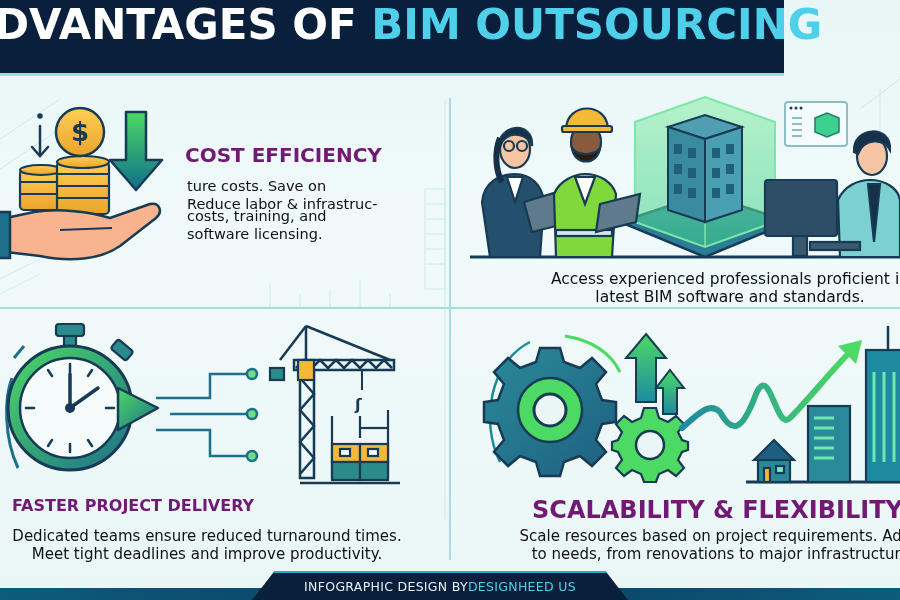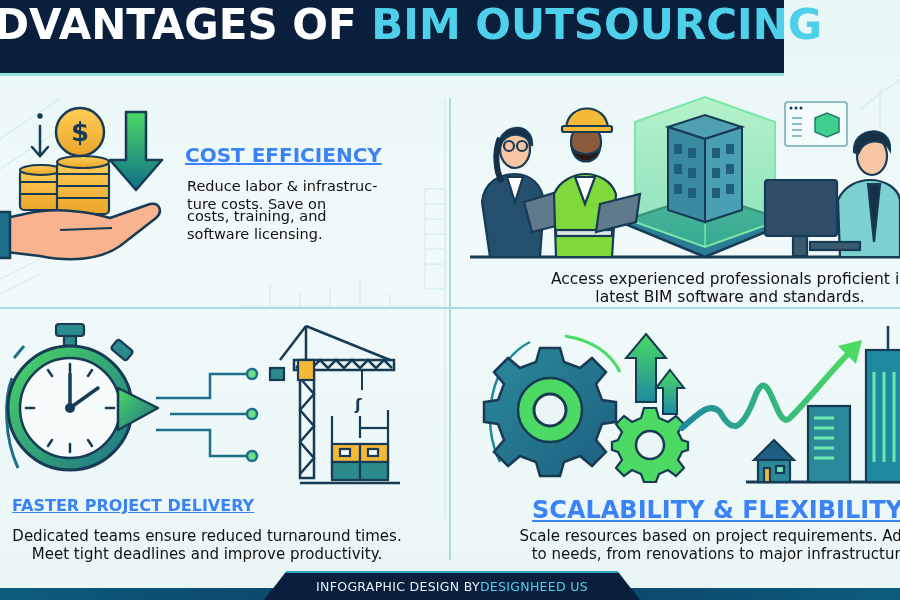--- a/index.html
+++ b/index.html
@@ -22,21 +22,21 @@
     color: #ffffff; white-space: nowrap;
   }
   .header h1 .accent { color: #4fd0ea; }
 
   .divider-v { position: absolute; left: 449px; top: 98px; width: 2px; height: 462px; background: #a9dcdc; }
   .divider-h { position: absolute; left: 0; top: 307px; width: 900px; height: 2px; background: #a9dcdc; }
 
   .bg-lines { position: absolute; left: 0; top: 79px; width: 900px; height: 480px; opacity: 0.35; }
   .title {
     font-family: "DejaVu Sans", sans-serif; font-weight: bold;
-    color: #3b82f6; white-space: nowrap; text-decoration: underline;
+    color: #701a75; white-space: nowrap;
   }
   .desc {
     font-family: "DejaVu Sans", sans-serif;
     color: #111; white-space: nowrap;
   }
 
   
   #cost-title { position: absolute; left: 185px; top: 143px; font-size: 20px; }
   #cost-desc { position: absolute; left: 187px; top: 177px; font-size: 14.5px; line-height: 18px; }
   #cost-desc div:nth-child(2) { margin-bottom: -6px; }
@@ -50,21 +50,21 @@
 
   
   #scale-title { position: absolute; left: 532px; top: 496px; font-size: 24px; }
   #scale-desc { position: absolute; left: 488px; top: 527px; width: 470px; font-size: 15px; line-height: 18px; text-align: center; }
 
   .footer-bar {
     position: absolute; left: 0; top: 588px; width: 900px; height: 12px;
     background: linear-gradient(90deg, #0d5c7c, #0b3e63 50%, #0d5c7c);
   }
   .footer-tab {
-    position: absolute; left: 264px; top: 571px; width: 376px; height: 29px;
+    position: absolute; left: 252px; top: 571px; width: 376px; height: 29px;
     background: #0a1f3c;
     clip-path: polygon(6% 0, 94% 0, 100% 100%, 0 100%);
     display: flex; align-items: center; justify-content: center;
     border-top: 2px solid #2aa9c4;
   }
   .footer-tab span { font-size: 12.5px; color: #e6f2f7; white-space: nowrap; letter-spacing: 0.3px; }
   .footer-tab .brand { color: #4fd0ea; font-weight: normal; }
 
   svg.icon { position: absolute; overflow: visible; }
 </style>
@@ -142,22 +142,22 @@
     <text x="80" y="41" text-anchor="middle" font-family="DejaVu Sans, sans-serif" font-weight="bold" font-size="26" fill="#173a55">$</text>
 
     <path d="M6 118 L34 112 C 60 108, 90 112, 110 118 L150 104 C 160 102, 163 112, 156 118 L120 146 C 100 160, 70 162, 40 156 L6 152 Z" fill="#f9b48f" stroke="#173a55" stroke-width="2.5" stroke-linejoin="round"></path>
     <path d="M60 130 L112 128" stroke="#173a55" stroke-width="2" fill="none"></path>
 
     <rect x="-8" y="112" width="18" height="46" fill="#1d6f8a" stroke="#173a55" stroke-width="2.5"></rect>
   </svg>
 
   <div id="cost-title" class="title">COST EFFICIENCY</div>
   <div id="cost-desc" class="desc">
+    <div>ture costs. Save on</div>
     <div>Reduce labor &amp; infrastruc-</div>
-    <div>ture costs. Save on</div>
     <div>costs, training, and</div>
     <div>software licensing.</div>
   </div>
 </div>
 
 <div>
   <svg class="icon" style="left:460px;top:82px;width:440px;height:185px" viewBox="0 0 440 185">
     <defs>
       <linearGradient id="cubeG" x1="0" y1="0" x2="0" y2="1">
         <stop offset="0" stop-color="#9ff0b8" stop-opacity="0.7"></stop>

